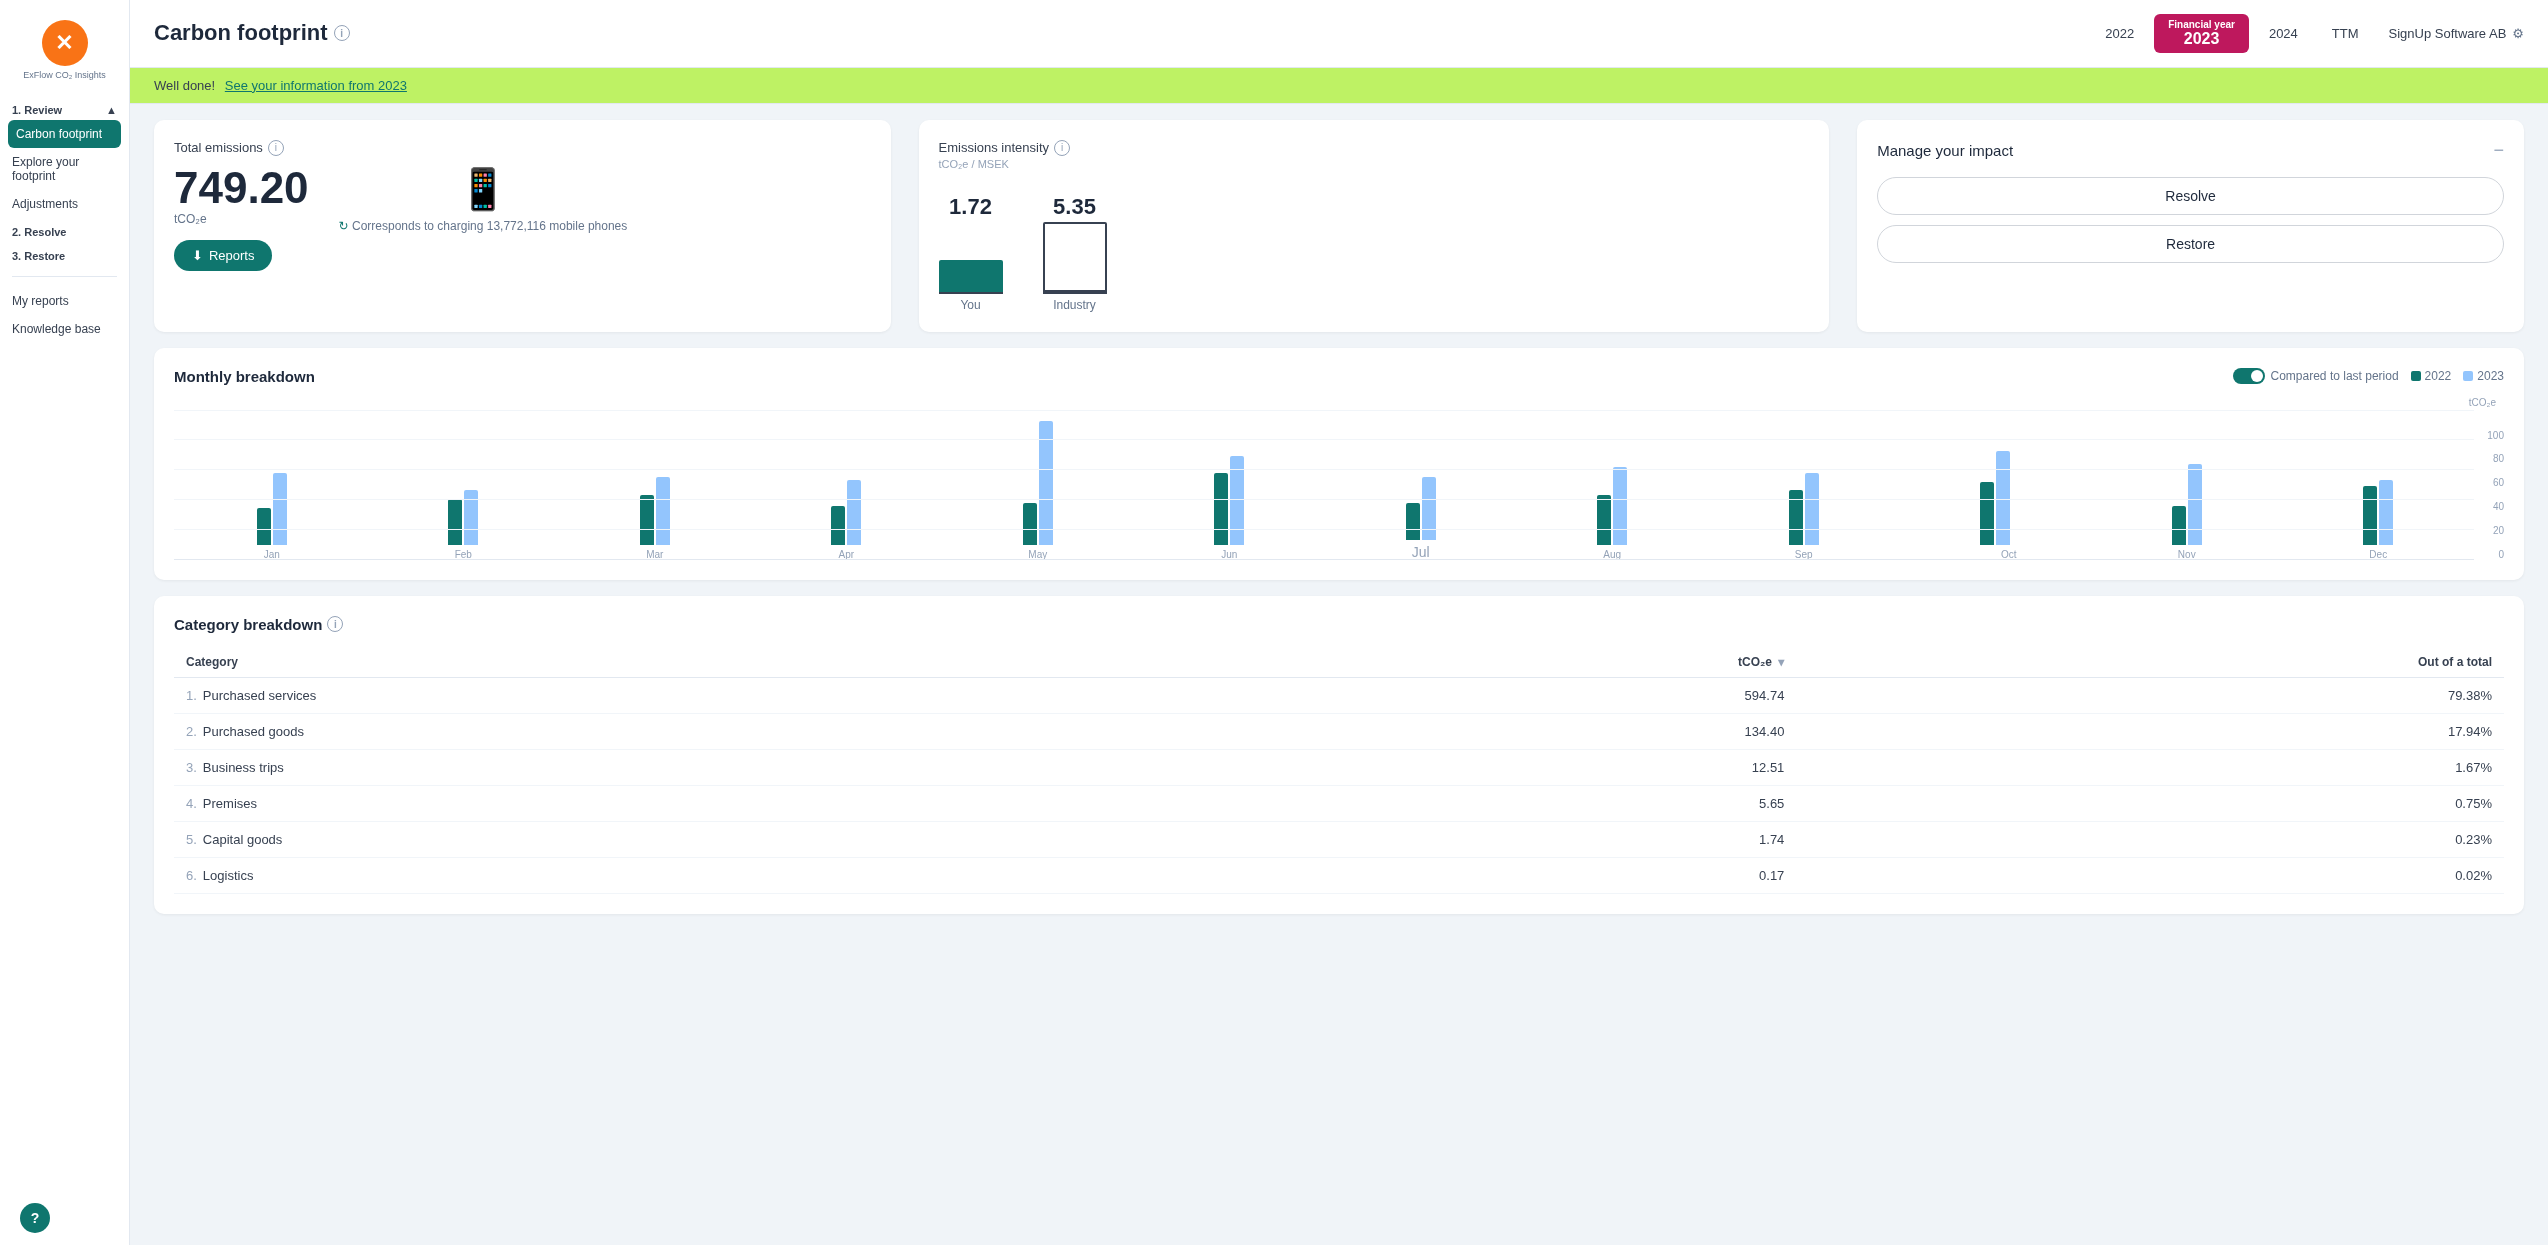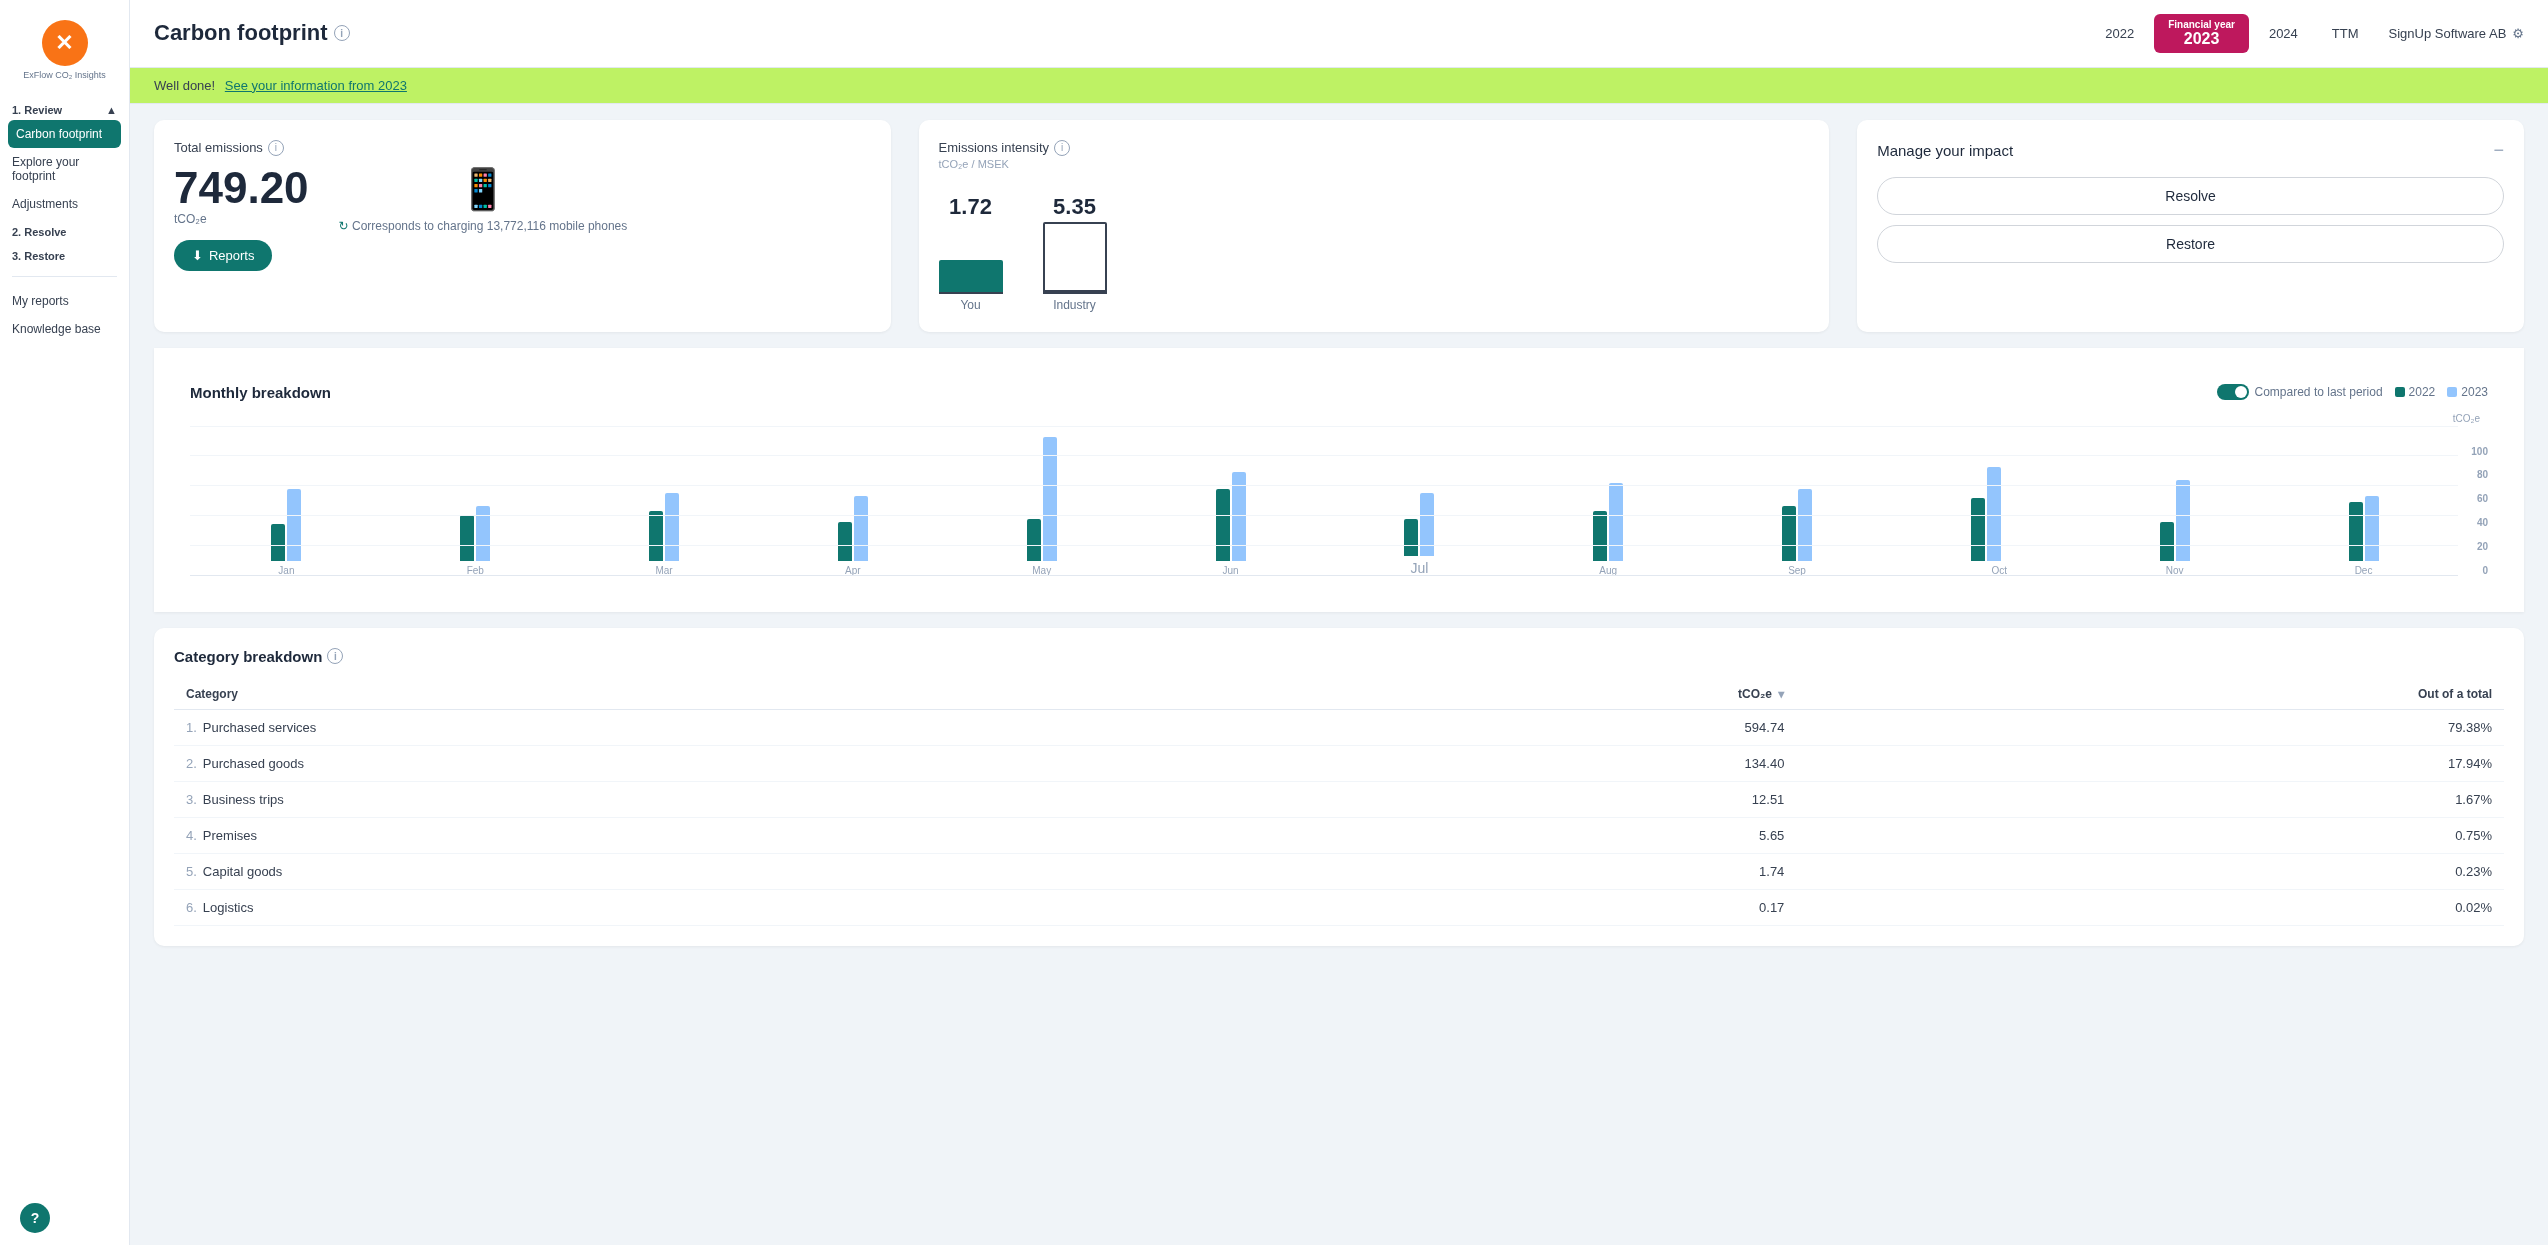--- a/index.html
+++ b/index.html
@@ -155,21 +155,21 @@
       border: 1.5px solid #d1d5db;
       background: white;
       font-size: 14px;
       color: #1e293b;
       cursor: pointer;
       margin-bottom: 10px;
       text-align: center;
     }
 
     
-    .chart-card { background: #fff; border-radius: 0; padding: 36px; box-shadow: 0 1px 3px rgba(0,0,0,0.06); }
+    .chart-card { background: #fff; border-radius: 10px; padding: 20px; box-shadow: 0 1px 3px rgba(0,0,0,0.06); }
     .chart-header { display: flex; align-items: center; justify-content: space-between; margin-bottom: 12px; }
     .chart-title { font-size: 15px; font-weight: 600; color: #1e293b; }
     .legend { display: flex; align-items: center; gap: 12px; font-size: 12px; color: #64748b; }
     .legend-item { display: flex; align-items: center; gap: 4px; }
     .legend-dot { width: 10px; height: 10px; border-radius: 2px; }
     .toggle-switch { display: inline-flex; align-items: center; gap: 6px; cursor: pointer; }
     .toggle-track { width: 32px; height: 16px; background: #0f766e; border-radius: 8px; position: relative; }
     .toggle-thumb { width: 12px; height: 12px; background: white; border-radius: 50%; position: absolute; top: 2px; right: 2px; }
 
     
@@ -445,21 +445,21 @@
                 </div>
                 <div style="display: flex; flex-direction: column; align-items: center; flex: 1 1 0%;">
                   <div style="display: flex; align-items: flex-end; gap: 2px; height: 130px;">
                     <div style="width: 14px; background: rgb(15, 118, 110); border-radius: 2px 2px 0px 0px; height: 58.5px;"></div>
                     <div style="width: 14px; background: rgb(147, 197, 253); border-radius: 2px 2px 0px 0px; height: 65px;"></div>
                   </div>
                   <div style="font-size: 10px; color: rgb(148, 163, 184); margin-top: 4px;">Dec</div>
                 </div>
               </div>
 
-            <div style="display:flex; flex-direction:column; justify-content:space-between; height:130px; font-size:10px; color:#94a3b8; text-align:right; min-width:28px;font-weight:bold;">
+            <div style="display:flex; flex-direction:column; justify-content:space-between; height:130px; font-size:10px; color:#94a3b8; text-align:right; min-width:28px;">
               <span>100</span>
               <span>80</span>
               <span>60</span>
               <span>40</span>
               <span>20</span>
               <span>0</span>
             </div>
           </div>
         </div>
       </div>

